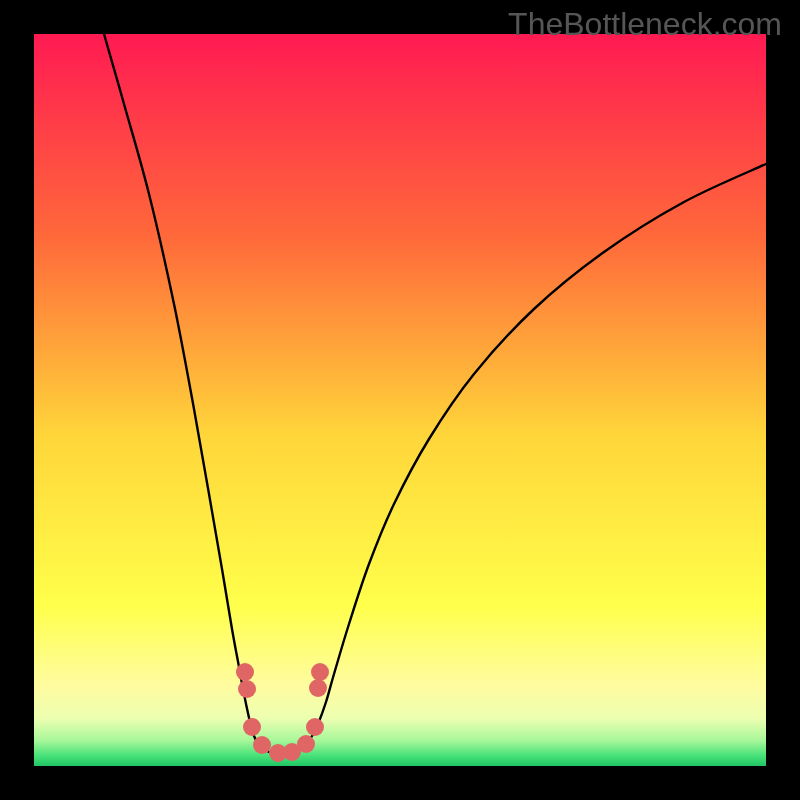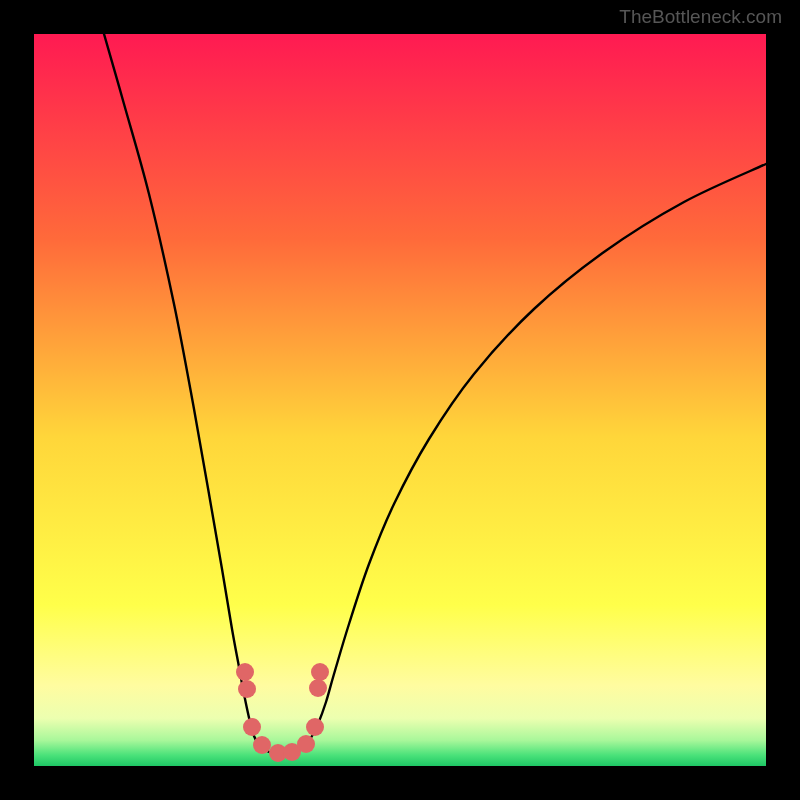--- a/index.html
+++ b/index.html
@@ -28,21 +28,21 @@
   }
   .gradient {
     position: absolute;
     inset: 0;
   }
   .watermark {
     position: absolute;
     top: 6px;
     right: 18px;
     font-family: Arial, Helvetica, sans-serif;
-    font-size: 19px;
+    font-size: 32px;
     color: #565656;
     letter-spacing: 0px;
     user-select: none;
   }
   svg.curve {
     position: absolute;
     inset: 0;
   }
 </style>
 </head>

